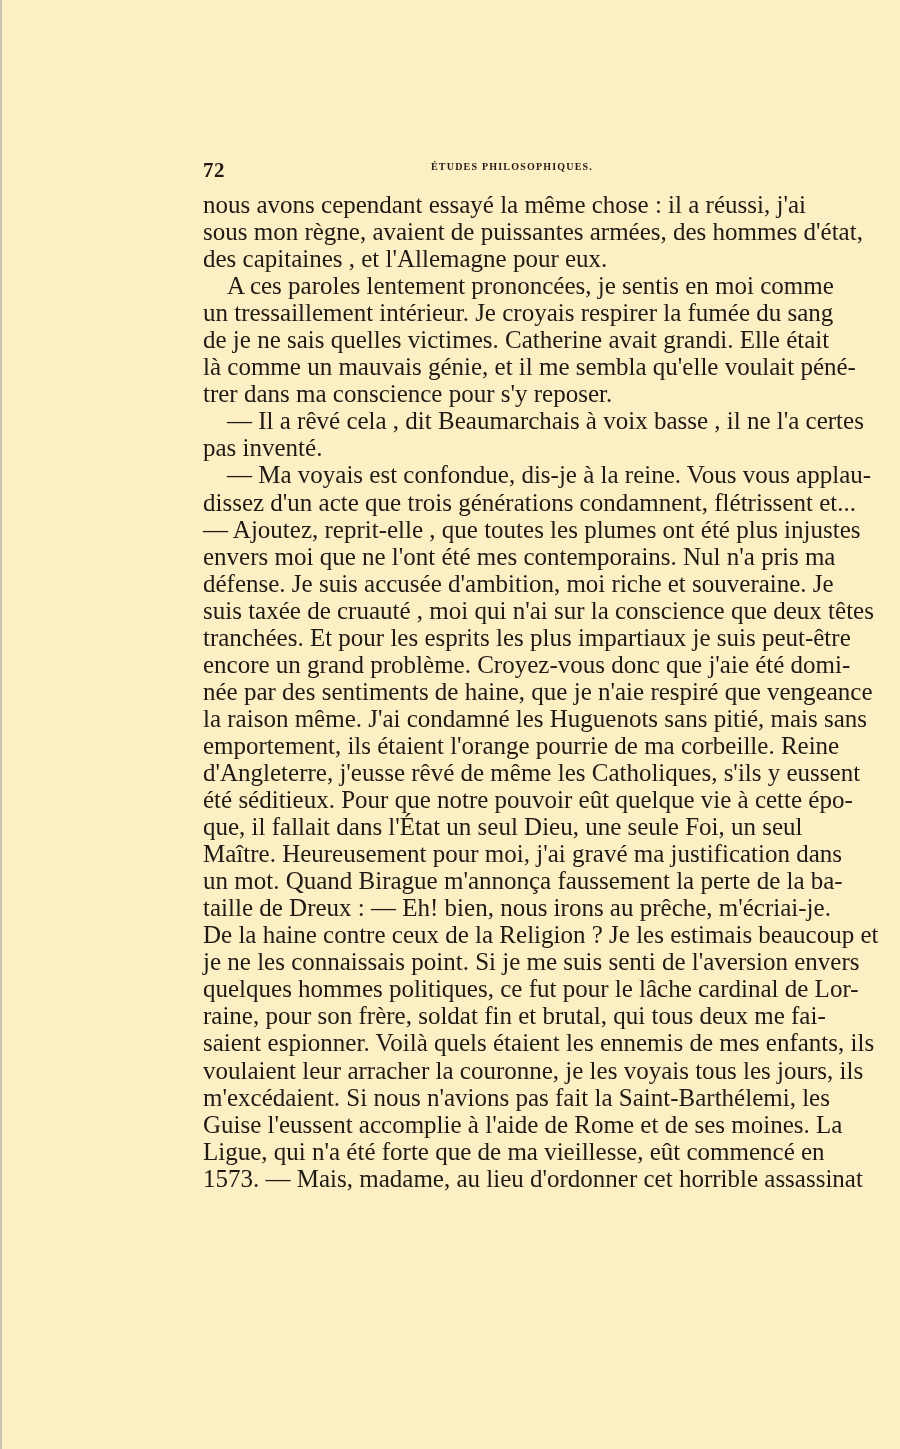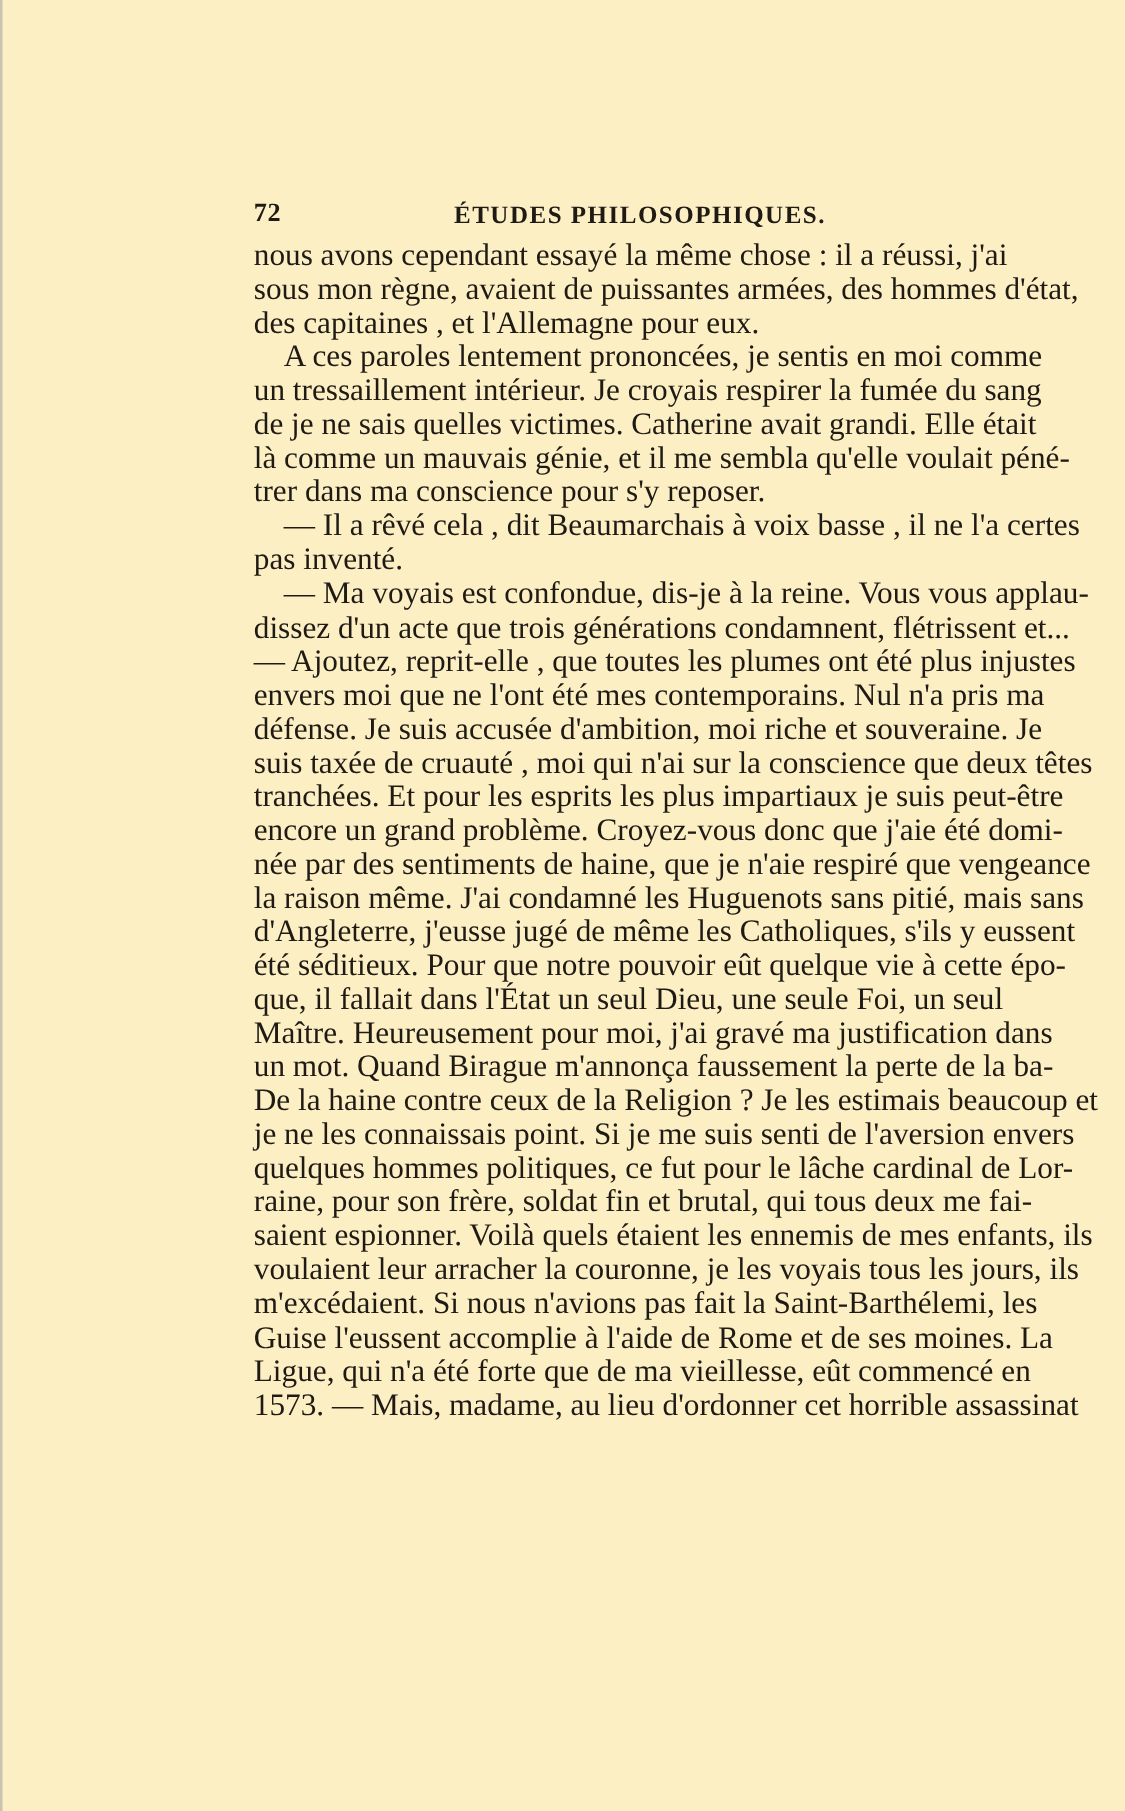--- a/index.html
+++ b/index.html
@@ -17,21 +17,21 @@
   }
   .header {
     position: absolute; left: 203px; top: 158px; width: 588px; height: 28px;
   }
   .page-number {
     position: absolute; left: 0; top: 0;
     font-size: 21px; font-weight: bold; letter-spacing: 0.5px;
   }
   .running-title {
     position: absolute; left: 0; width: 588px; top: 3px; text-align: center;
-    font-size: 20px; font-weight: bold; letter-spacing: 1.2px;
+    font-size: 10px; font-weight: bold; letter-spacing: 1.2px;
     padding-left: 30px; box-sizing: border-box;
   }
   .body-text {
     position: absolute; left: 203px; top: 191px; width: 588px;
     font-size: 25px; line-height: 27.05px;
     text-align: justify;
   }
   .line {
     display: block; height: 27.05px; white-space: nowrap;
     text-align: justify; text-align-last: justify;
@@ -63,25 +63,27 @@
   <span class="line indent">— Ma voyais est confondue, dis-je à la reine. Vous vous applau-</span>
   <span class="line last">dissez d'un acte que trois générations condamnent, flétrissent et...</span>
   <span class="line">— Ajoutez, reprit-elle , que toutes les plumes ont été plus injustes</span>
   <span class="line">envers moi que ne l'ont été mes contemporains. Nul n'a pris ma</span>
   <span class="line">défense. Je suis accusée d'ambition, moi riche et souveraine. Je</span>
   <span class="line">suis taxée de cruauté , moi qui n'ai sur la conscience que deux têtes</span>
   <span class="line">tranchées. Et pour les esprits les plus impartiaux je suis peut-être</span>
   <span class="line">encore un grand problème. Croyez-vous donc que j'aie été domi-</span>
   <span class="line">née par des sentiments de haine, que je n'aie respiré que vengeance</span>
   <span class="line">la raison même. J'ai condamné les Huguenots sans pitié, mais sans</span>
-  <span class="line">d'Angleterre, j'eusse jugé de même les Catholiques, s'ils y eussent</span>
+  <span class="line">emportement, ils étaient l'orange pourrie de ma corbeille. Reine</span>
+  <span class="line">d'Angleterre, j'eusse rêvé de même les Catholiques, s'ils y eussent</span>
   <span class="line">été séditieux. Pour que notre pouvoir eût quelque vie à cette épo-</span>
   <span class="line">que, il fallait dans l'État un seul Dieu, une seule Foi, un seul</span>
   <span class="line">Maître. Heureusement pour moi, j'ai gravé ma justification dans</span>
   <span class="line">un mot. Quand Birague m'annonça faussement la perte de la ba-</span>
+  <span class="line">taille de Dreux : — Eh! bien, nous irons au prêche, m'écriai-je.</span>
   <span class="line">De la haine contre ceux de la Religion ? Je les estimais beaucoup et</span>
   <span class="line">je ne les connaissais point. Si je me suis senti de l'aversion envers</span>
   <span class="line">quelques hommes politiques, ce fut pour le lâche cardinal de Lor-</span>
   <span class="line">raine, pour son frère, soldat fin et brutal, qui tous deux me fai-</span>
   <span class="line">saient espionner. Voilà quels étaient les ennemis de mes enfants, ils</span>
   <span class="line">voulaient leur arracher la couronne, je les voyais tous les jours, ils</span>
   <span class="line">m'excédaient. Si nous n'avions pas fait la Saint-Barthélemi, les</span>
   <span class="line">Guise l'eussent accomplie à l'aide de Rome et de ses moines. La</span>
   <span class="line">Ligue, qui n'a été forte que de ma vieillesse, eût commencé en</span>
   <span class="line">1573. — Mais, madame, au lieu d'ordonner cet horrible assassinat</span>

